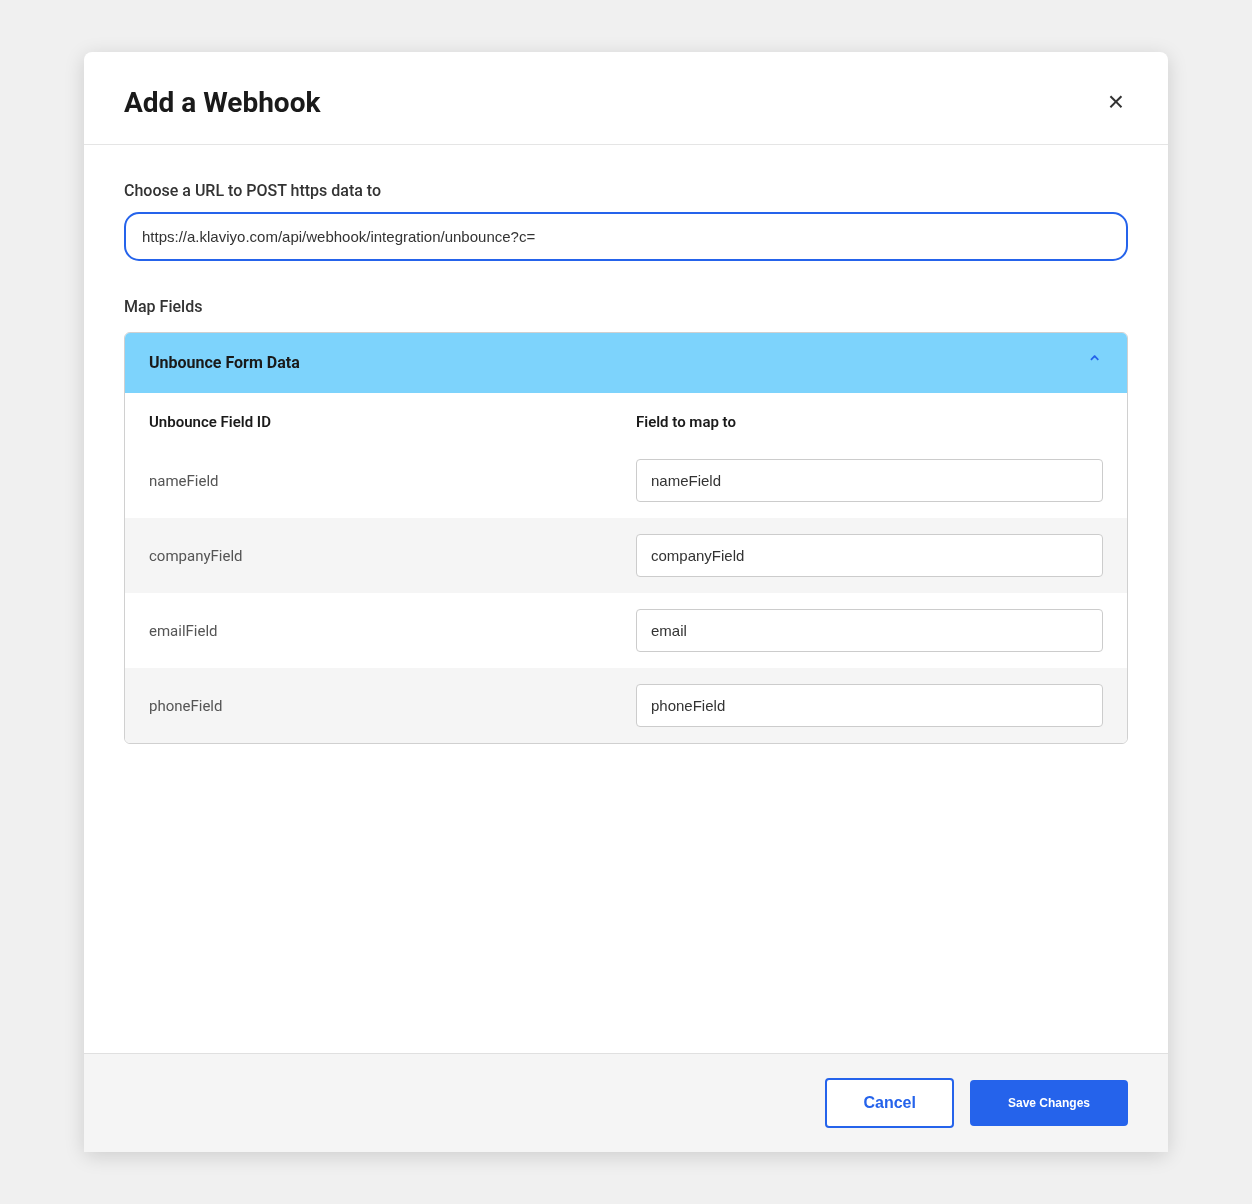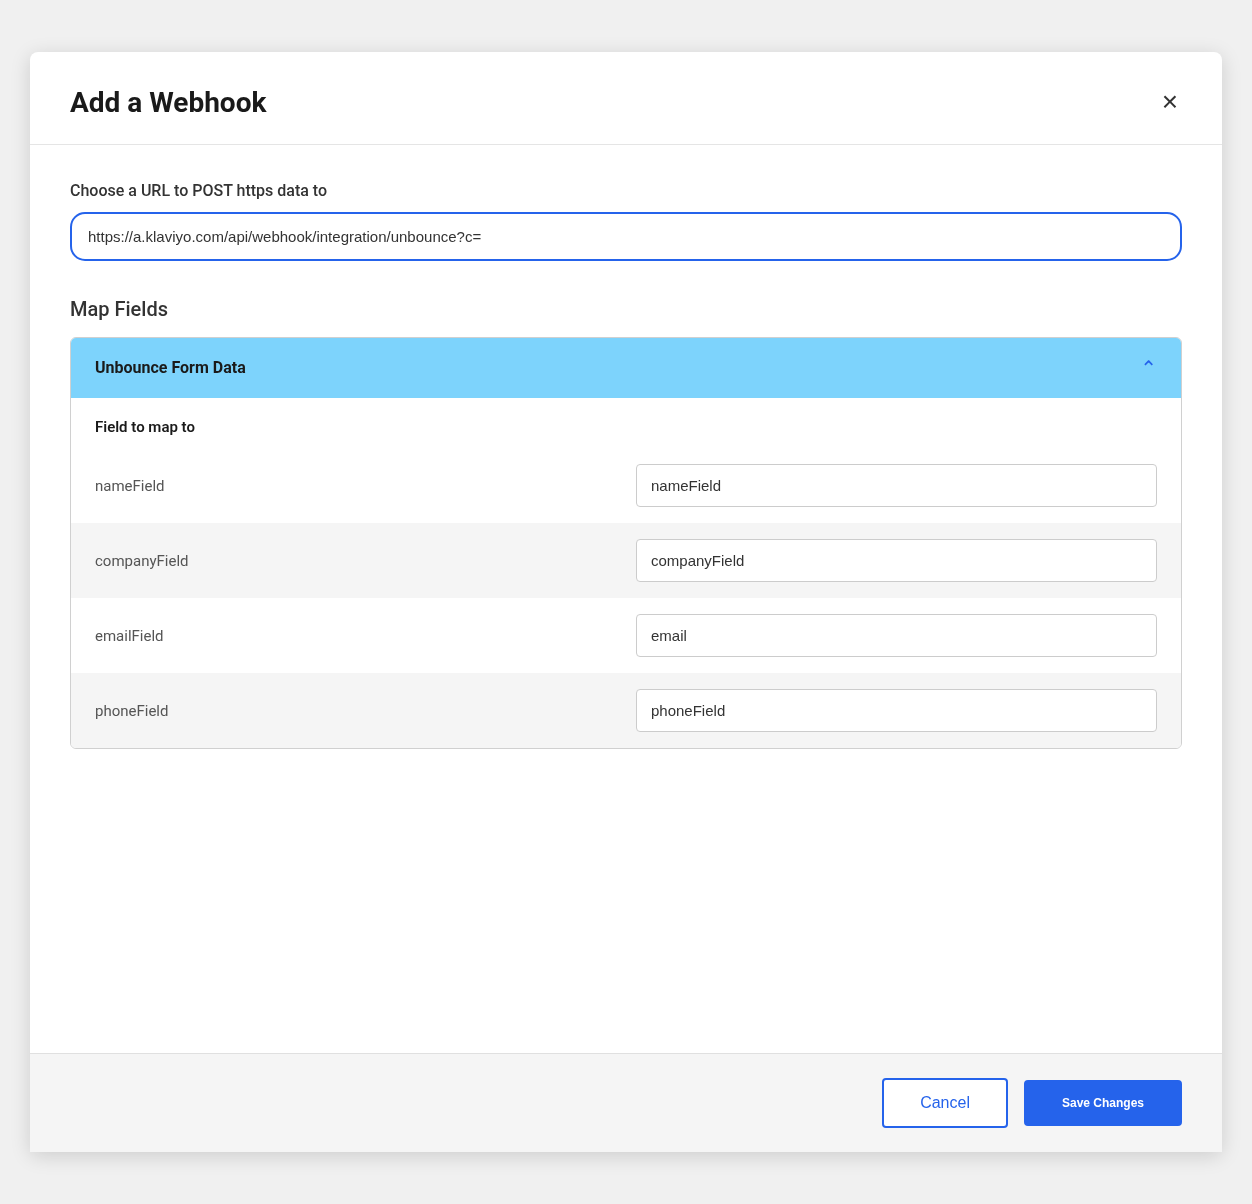--- a/index.html
+++ b/index.html
@@ -12,21 +12,21 @@
       font-family: -apple-system, BlinkMacSystemFont, 'Segoe UI', Roboto, sans-serif;
       background: #f0f0f0;
       display: flex;
       justify-content: center;
       align-items: center;
       min-height: 100vh;
     }
 
     .modal {
       background: #ffffff;
-      width: 1192px;
+      width: 1084px;
       min-height: 1100px;
       border-radius: 8px;
       box-shadow: 0 4px 20px rgba(0,0,0,0.15);
       display: flex;
       flex-direction: column;
       position: relative;
     }
 
     .modal-header {
       display: flex;
@@ -76,21 +76,21 @@
       outline: none;
       color: #333;
       background: #fff;
     }
 
     .map-fields-section {
       margin-top: 36px;
     }
 
     .map-fields-label {
-      font-size: 20px;
+      font-size: 16px;
       font-weight: 500;
       color: #333;
       margin-bottom: 16px;
     }
 
     .form-data-card {
       border: 1px solid #d0d0d0;
       border-radius: 6px;
       overflow: hidden;
     }
@@ -175,21 +175,21 @@
       align-items: center;
       gap: 16px;
       padding: 24px 40px;
       background: #f5f5f5;
       border-top: 1px solid #e0e0e0;
     }
 
     .cancel-button {
       padding: 14px 36px;
       font-size: 16px;
-      font-weight: 400;
+      font-weight: 700;
       color: #2563eb;
       background: #fff;
       border: 2px solid #2563eb;
       border-radius: 4px;
       cursor: pointer;
     }
 
     .save-button {
       padding: 14px 36px;
       font-size: 12px;
@@ -225,20 +225,21 @@
 
       <div class="form-data-card">
 
         <div class="form-data-header">
           <span class="form-data-title">Unbounce Form Data</span>
           <span class="chevron-icon">⌃</span>
         </div>
 
         <div class="fields-table">
           <div class="fields-column-headers">
+            <span class="col-header">Unbounce Field ID</span>
             <span class="col-header">Field to map to</span>
           </div>
 
           <div class="field-row">
             <span class="field-label">nameField</span>
             <input type="text" class="field-input" value="nameField" style="">
           </div>
 
           <div class="field-row">
             <span class="field-label">companyField</span>

